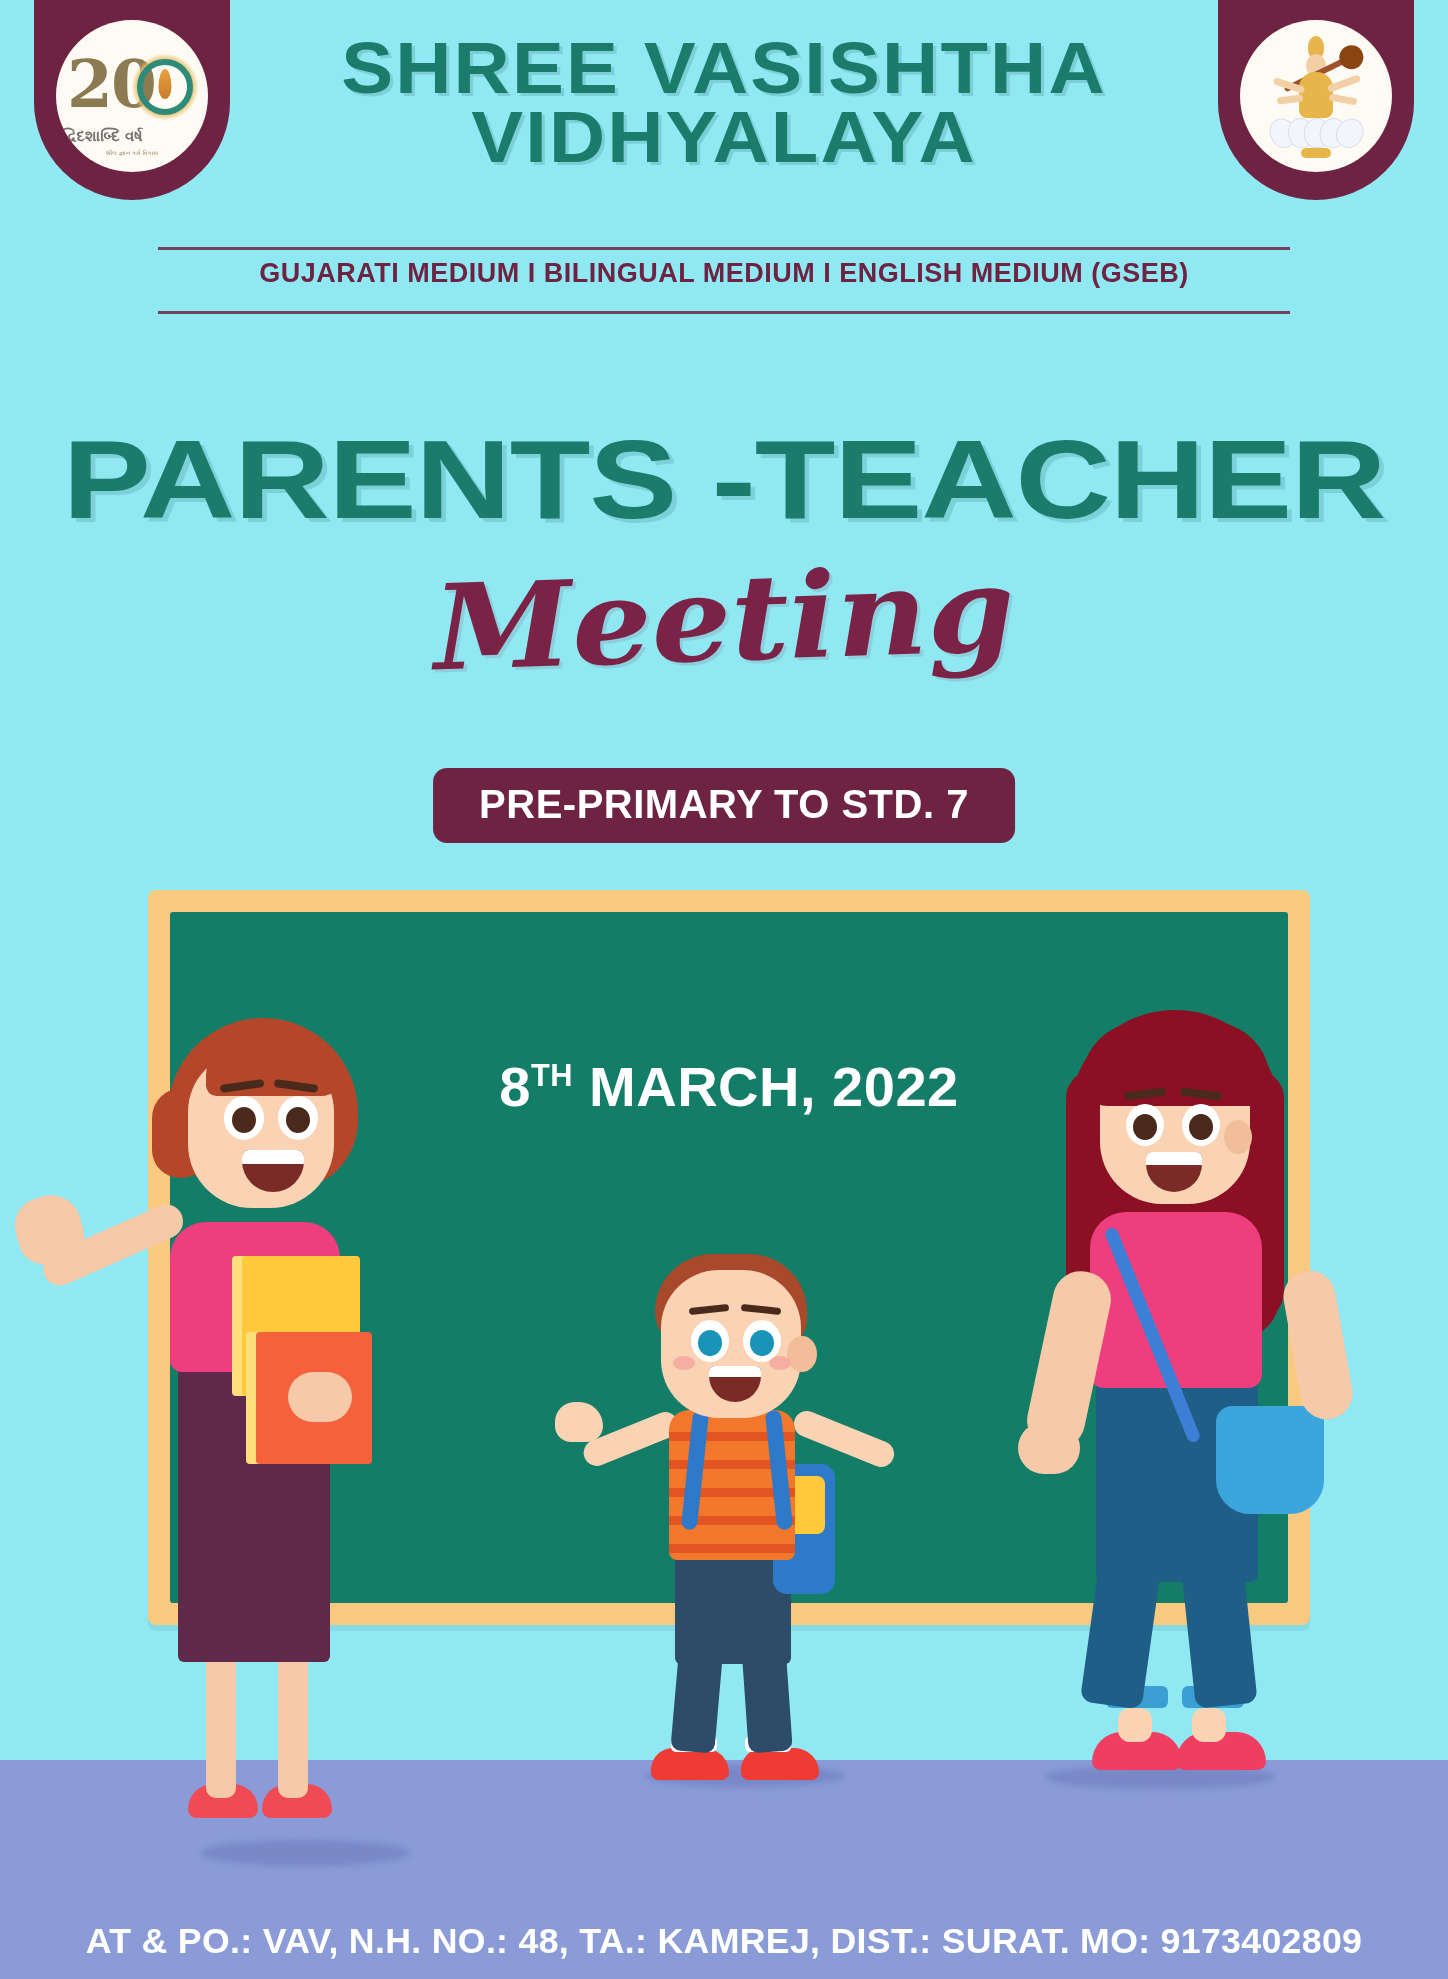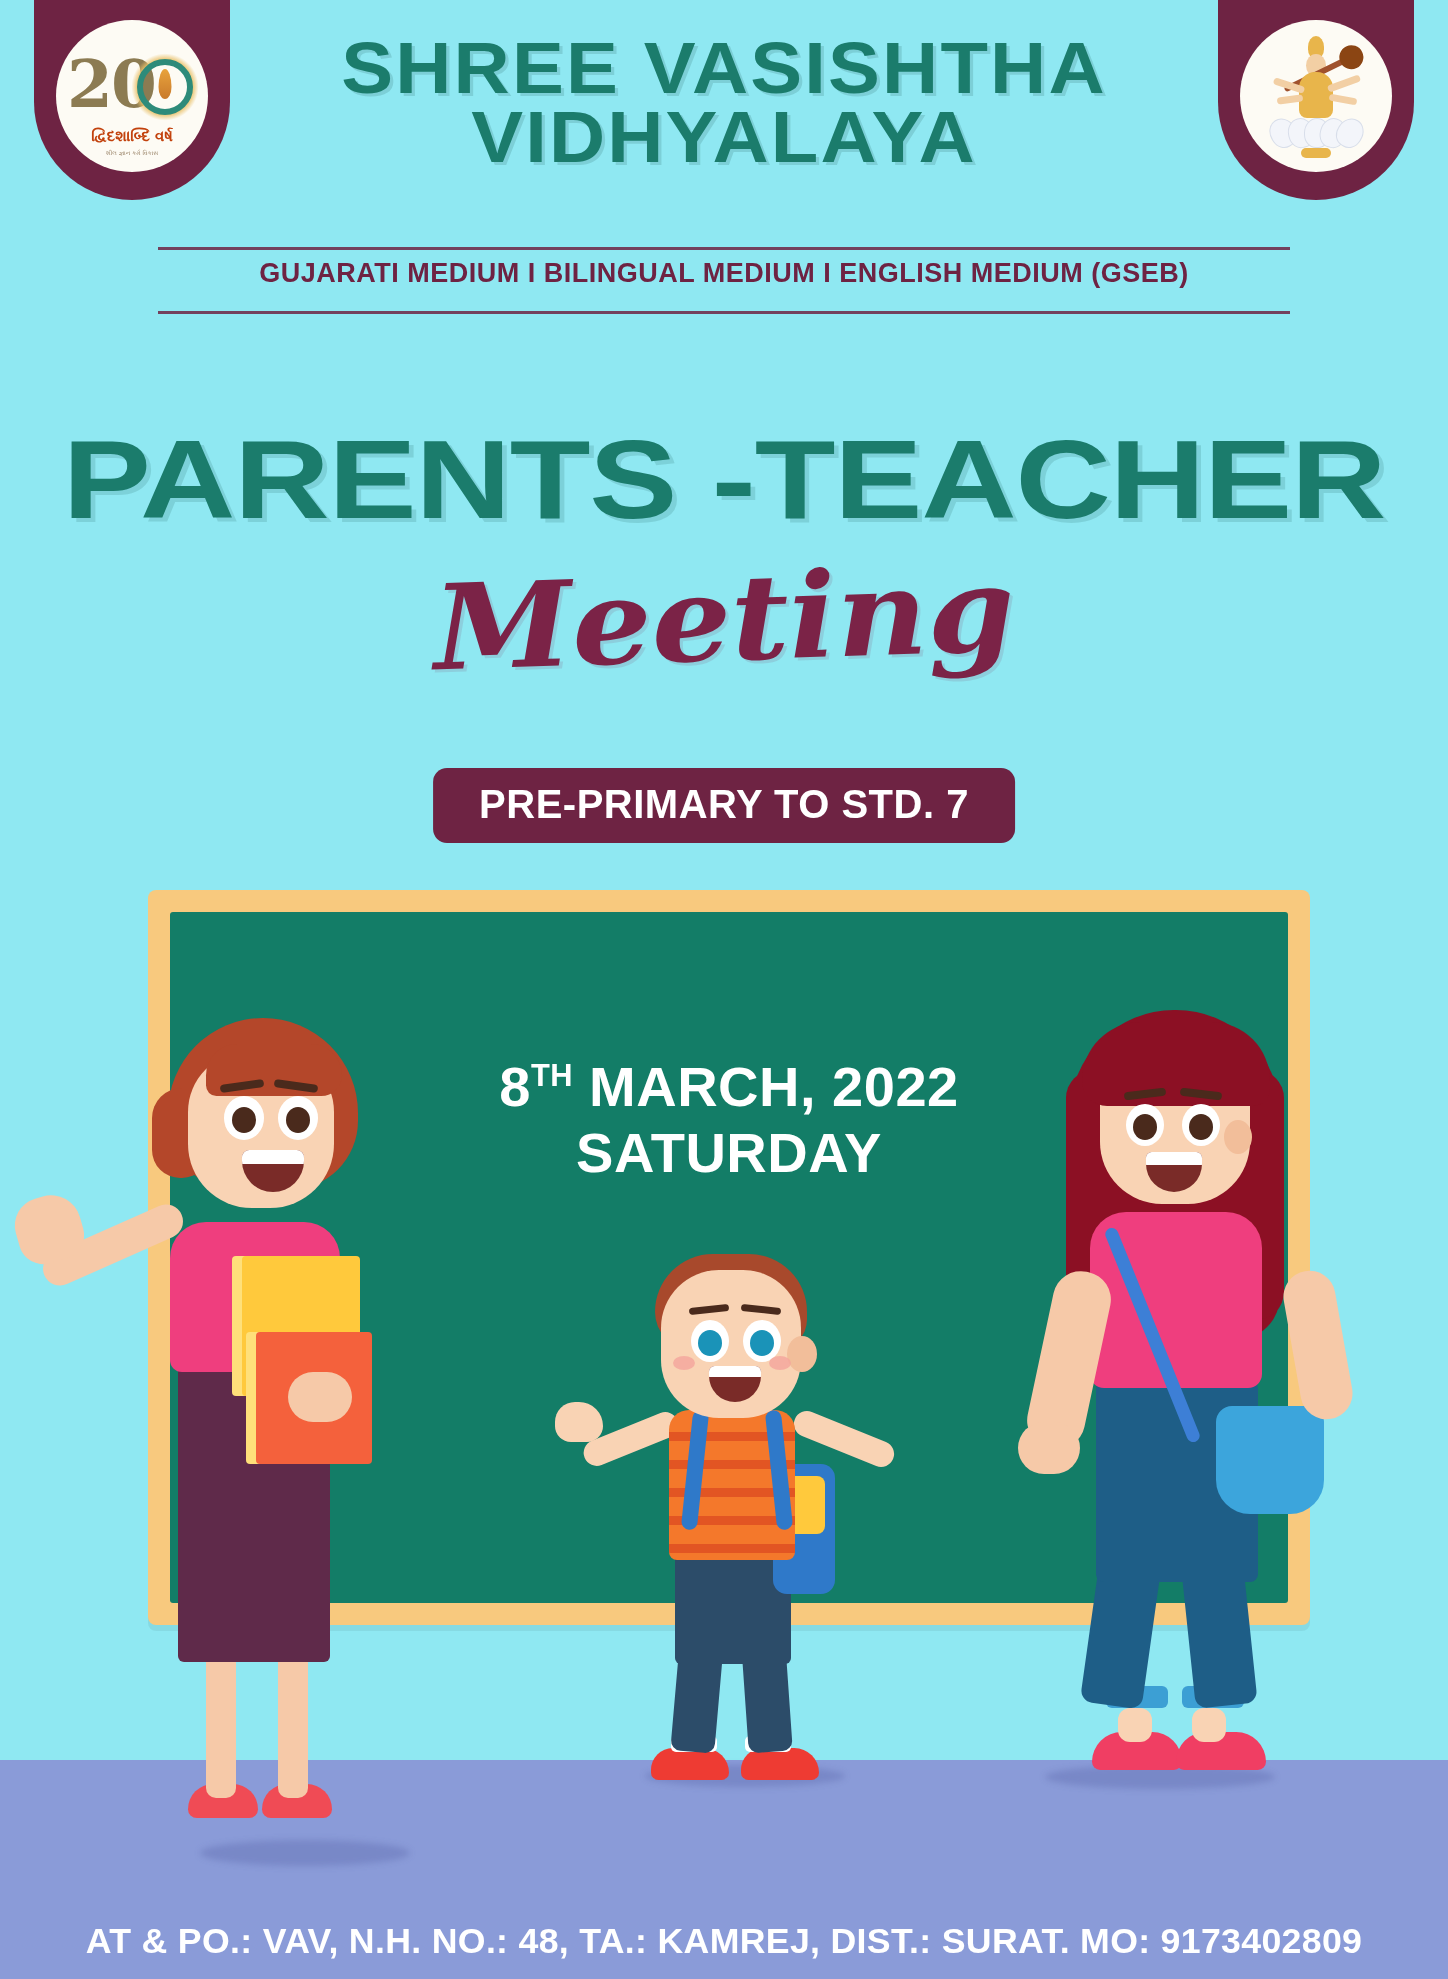--- a/index.html
+++ b/index.html
@@ -45,23 +45,23 @@
     content:"";position:absolute;left:50%;top:4px;transform:translateX(-50%);
     width:13px;height:30px;border-radius:50% 50% 50% 50%/60% 60% 40% 40%;
     background:linear-gradient(#E8A33D,#C97A2B);
   }
   .em-rays{
     position:absolute;right:2px;top:26px;width:72px;height:72px;
     border-radius:50%;
     background:radial-gradient(circle, transparent 52%, #E9C16A 53%, transparent 66%);
   }
   .em-guj{
-    position:absolute;left:0;right:0;bottom:22px;text-align:center;
+    position:absolute;left:0;right:0;bottom:22px;
     font-family:"DejaVu Sans", sans-serif;
-    font-size:15px;font-weight:bold;color:#c2410c;white-space:nowrap;
+    font-size:15px;font-weight:bold;color:#737373;white-space:nowrap;
   }
   .em-sub{
     position:absolute;left:0;right:0;bottom:10px;text-align:center;
     font-family:"DejaVu Sans", sans-serif;
     font-size:6px;color:#9a8468;white-space:nowrap;
   }
 
   
   .saraswati{position:relative;width:130px;height:132px;}
   .sar-halo{
@@ -491,21 +491,20 @@
   <div class="meeting">Meeting</div>
   <div class="std-badge">PRE-PRIMARY TO STD. 7</div>
 
   <div class="scene">
 
     <div class="floor"></div>
 
     <div class="board-frame">
       <div class="board">
         <div class="date-main"><span>8</span><sup>TH</sup><span> MARCH, 2022</span></div>
-        <div class="date-day">SATURDAY</div>
       </div>
     </div>
 
     <div class="shadow" style="left:200px;top:980px;width:210px;height:26px;"></div>
     <div class="shadow" style="left:645px;top:905px;width:200px;height:22px;"></div>
     <div class="shadow" style="left:1045px;top:905px;width:230px;height:24px;"></div>
 
     <div class="teacher">
       <div class="t-armup"></div>
       <div class="t-hand"></div>

